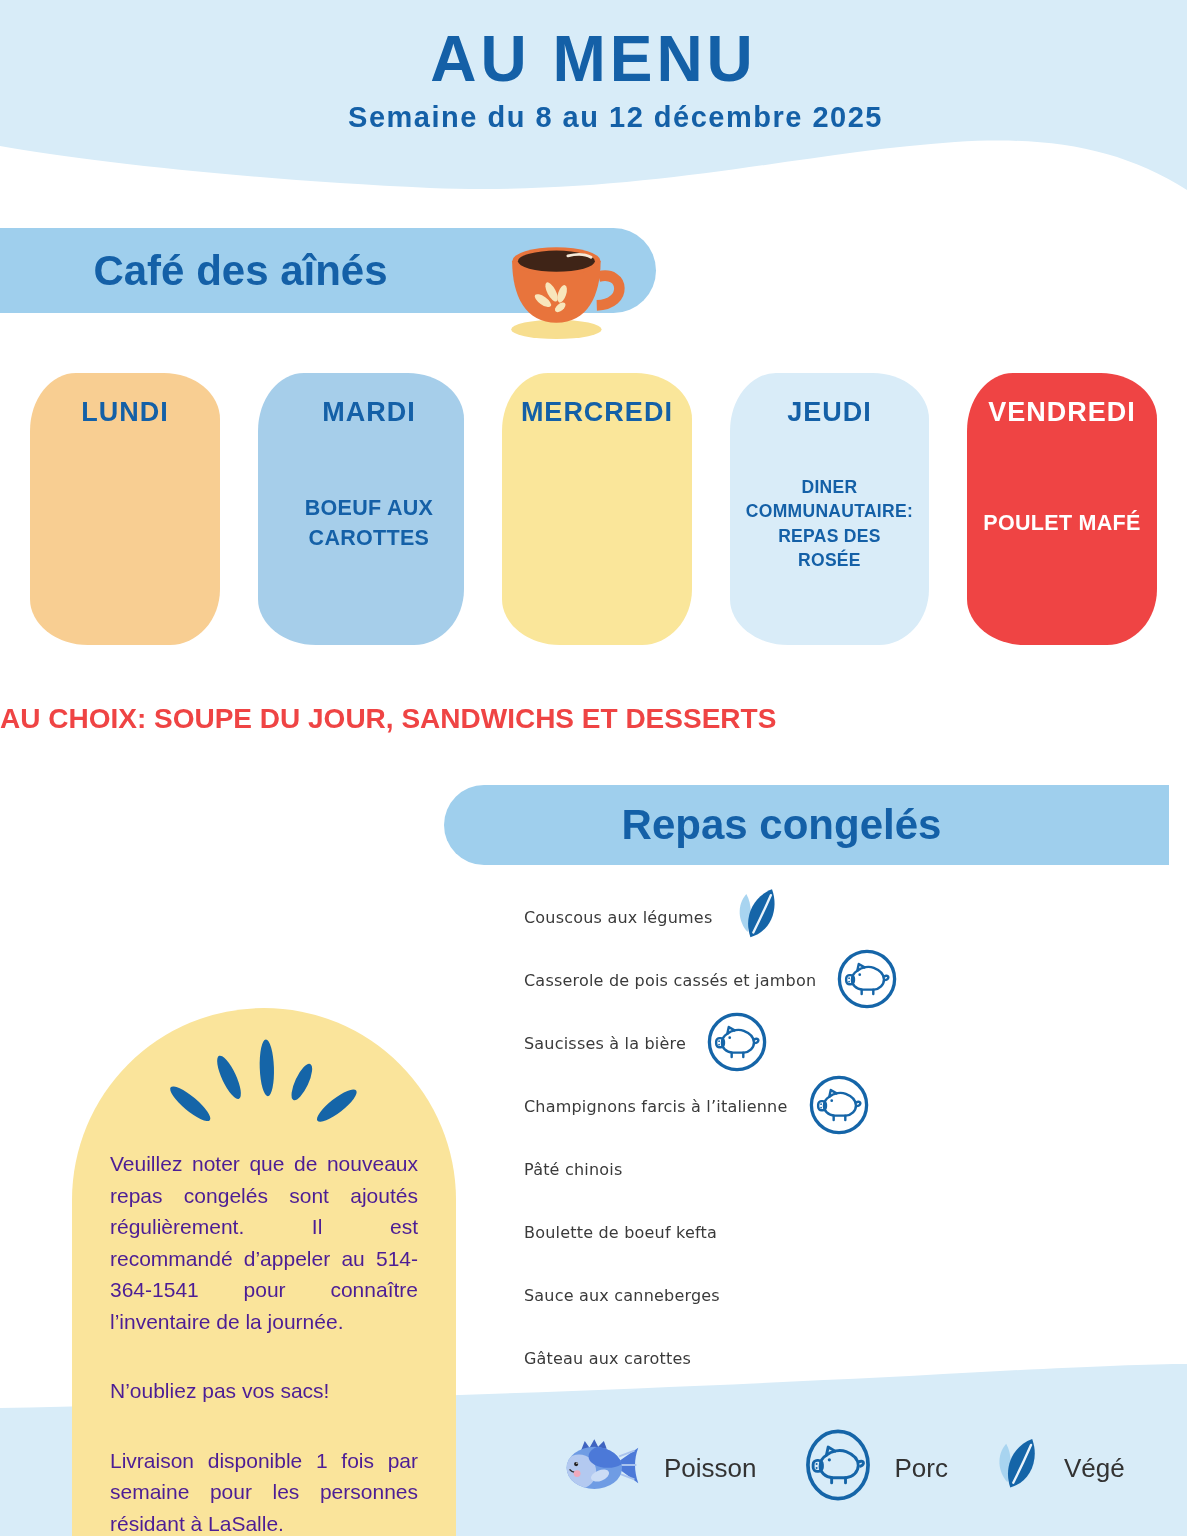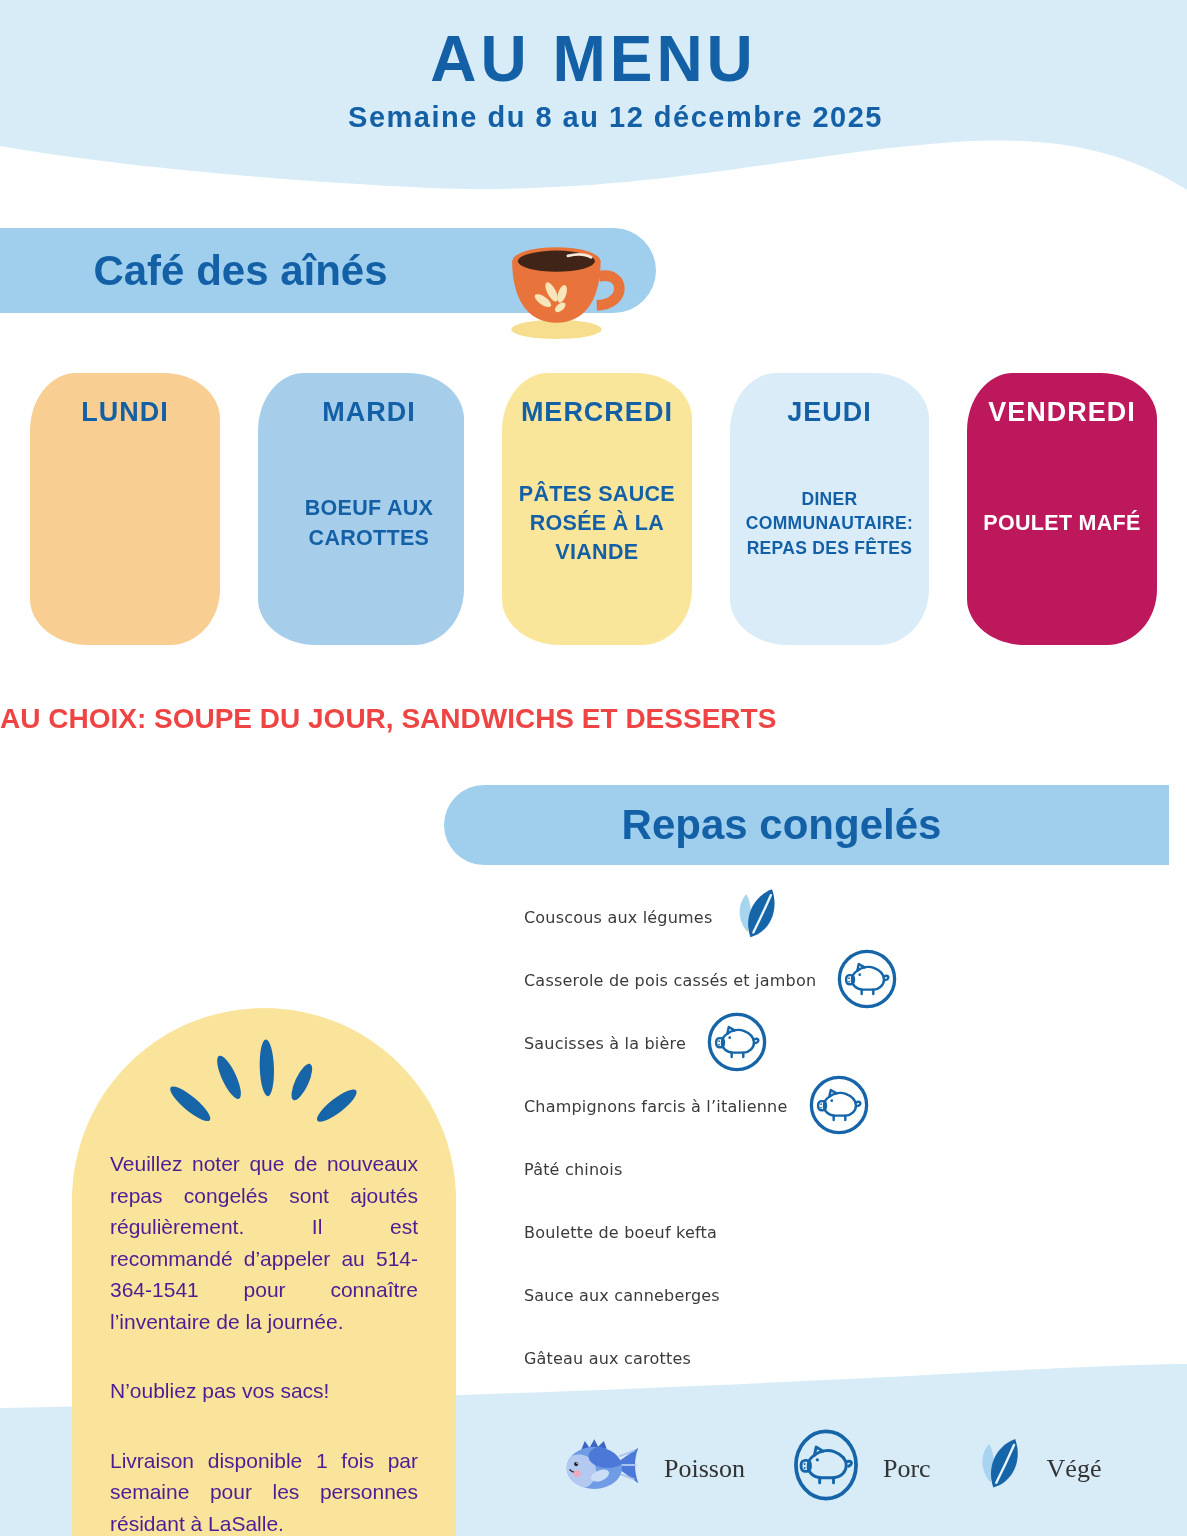--- a/index.html
+++ b/index.html
@@ -71,21 +71,21 @@
   .note-para{
     margin:14px 0 0 0;text-align:justify;
     font-family:Liberation Sans, sans-serif;
     font-size:21px;line-height:31.5px;color:#4c1d95;font-weight:400;
   }
   .note-para + .note-para{margin-top:38px;}
   
   .bottom-wave{position:absolute;left:0;bottom:0;width:1187px;height:172px;pointer-events:none;}
   .legend{
     position:absolute;left:558px;top:1428px;display:flex;align-items:center;
-    font-family:Liberation Serif, serif;
+    font-family:Liberation Sans, sans-serif;
     font-size:26px;color:#333333;
   }
   .legend-item{display:flex;align-items:center;gap:20px;}
   .legend-item + .legend-item{margin-left:44px;}
   .legend .fish-wrap svg{width:86px;height:62px;}
   .legend .pig-wrap svg{width:74px;height:74px;}
   .legend .leaf-wrap svg{width:52px;height:58px;}
 </style>
 </head>
 <body>
@@ -120,27 +120,26 @@
   <div class="cards-row">
     <div class="day-card" style="background: rgb(248, 206, 146); color: rgb(20, 96, 167);">
       <div class="day-name">LUNDI</div>
     </div>
     <div class="day-card" style="background: rgb(166, 206, 234); color: rgb(20, 96, 167); padding-left: 28px;">
       <div class="day-name">MARDI</div>
       <div class="day-item">BOEUF AUX CAROTTES</div>
     </div>
     <div class="day-card" style="background: rgb(250, 230, 154); color: rgb(20, 96, 167);">
       <div class="day-name">MERCREDI</div>
-      <div class="day-item">PÂTES SAUCE ROSÉE À LA VIANDE</div>
     </div>
     <div class="day-card" style="background: rgb(217, 236, 248); color: rgb(20, 96, 167);">
       <div class="day-name">JEUDI</div>
-      <div class="day-item small">DINER COMMUNAUTAIRE: REPAS DES FÊTES</div>
-    </div>
-    <div class="day-card" style="background: #be185d; color: rgb(255, 255, 255);">
+      <div class="day-item small">DINER COMMUNAUTAIRE: REPAS DES ROSÉE</div>
+    </div>
+    <div class="day-card" style="background: #ef4444; color: rgb(255, 255, 255);">
       <div class="day-name">VENDREDI</div>
       <div class="day-item">POULET MAFÉ</div>
     </div>
   </div>
 
   <div class="choice-note">AU CHOIX: SOUPE DU JOUR, SANDWICHS ET DESSERTS</div>
 
   <div class="frozen-pill">
     <span class="frozen-heading">Repas congelés</span>
   </div>

